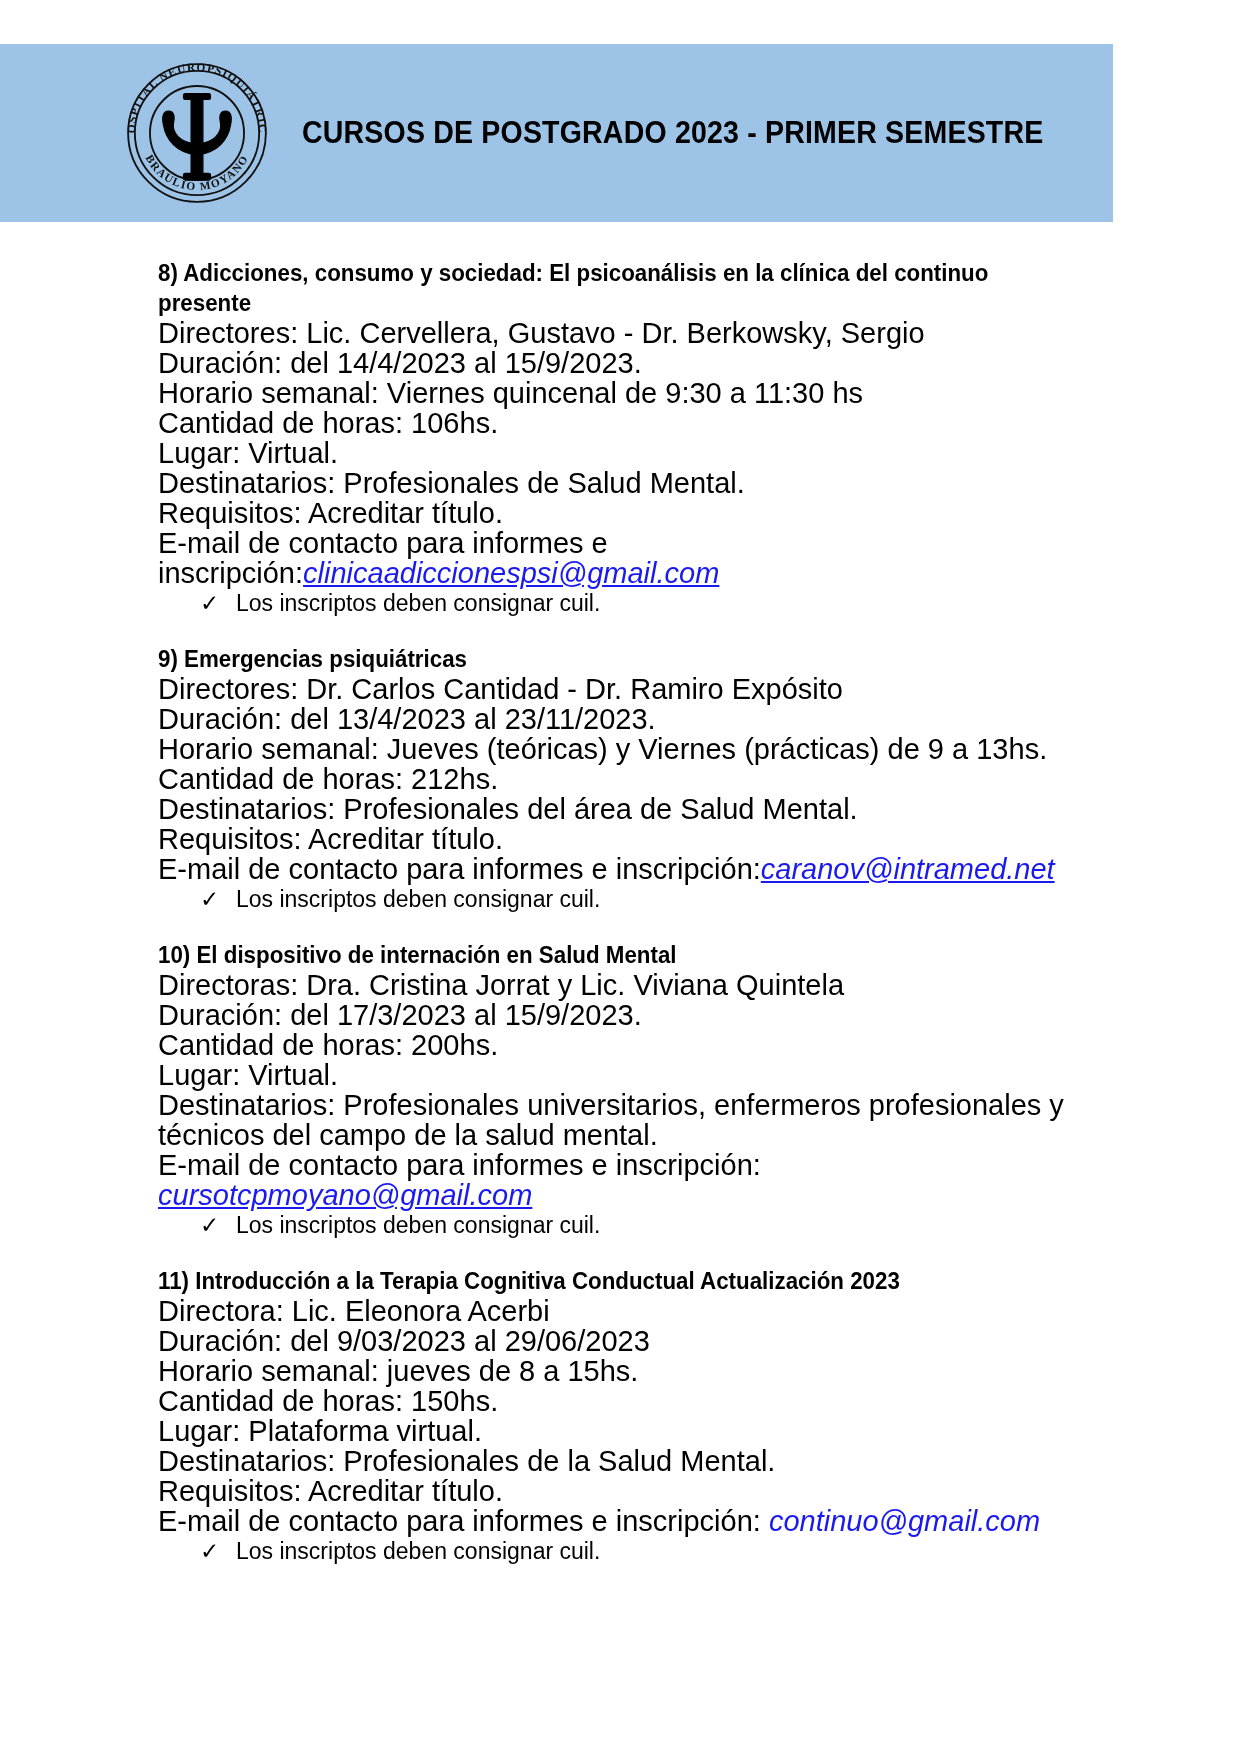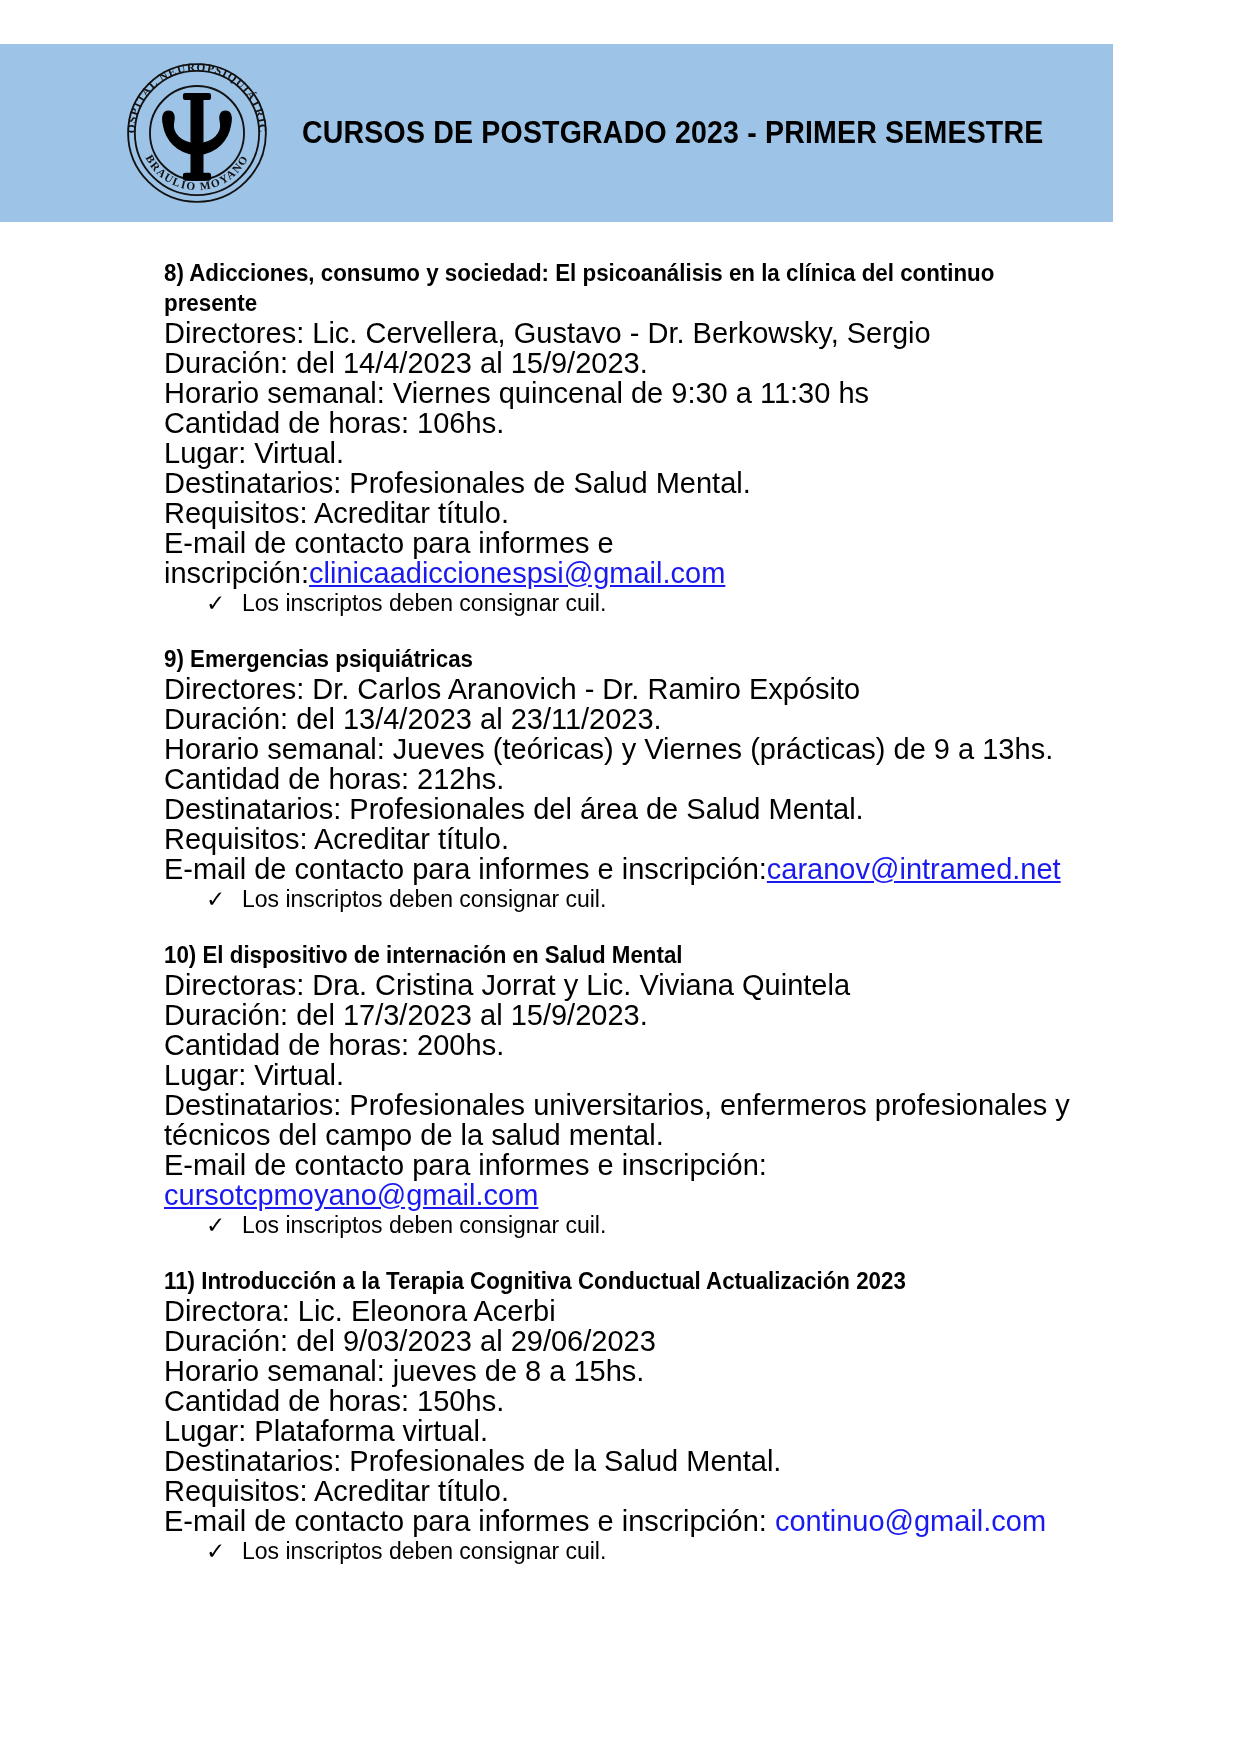--- a/index.html
+++ b/index.html
@@ -45,21 +45,21 @@
     color: #000000;
     margin-left: 20px;
     transform: scaleX(0.92);
     transform-origin: left center;
     white-space: nowrap;
   }
 
   
   .content {
     position: absolute;
-    left: 164px;
+    left: 158px;
     top: 258px;
     width: 960px;
   }
   .course {
     margin-bottom: 26px;
   }
   .course:last-child { margin-bottom: 0; }
 
   .course-title {
     font-family: "Liberation Sans Narrow", "Liberation Sans", sans-serif;
@@ -73,20 +73,21 @@
   }
   .line {
     font-size: 29px;
     line-height: 30px;
     color: #000000;
     white-space: pre-wrap;
   }
   .email-link {
     color: #1a1aee;
     text-decoration: underline;
+    font-style: italic;
   }
   .email-link.no-underline {
     text-decoration: none;
   }
   .bullet-line {
     font-size: 23px;
     line-height: 30px;
     color: #000000;
     padding-left: 42px;
     position: relative;
@@ -148,21 +149,21 @@
       <div class="line">Cantidad de horas: 106hs.</div>
       <div class="line">Lugar: Virtual.</div>
       <div class="line">Destinatarios: Profesionales de Salud Mental.</div>
       <div class="line">Requisitos: Acreditar título.</div>
       <div class="line"><span>E-mail de contacto para informes e inscripción:</span><a class="email-link" href="#">clinicaadiccionespsi@gmail.com</a></div>
       <div class="bullet-line"><span class="check">✓</span><span class="btext">Los inscriptos deben consignar cuil.</span></div>
     </div>
 
     <div class="course">
       <div class="course-title">9) Emergencias psiquiátricas</div>
-      <div class="line">Directores: Dr. Carlos Aranovich - Dr. Ramiro Expósito</div>
+      <div class="line">Directores: Dr. Carlos Cantidad - Dr. Ramiro Expósito</div>
       <div class="line">Duración: del 13/4/2023 al 23/11/2023.</div>
       <div class="line">Horario semanal: Jueves (teóricas) y Viernes (prácticas) de 9 a 13hs.</div>
       <div class="line">Cantidad de horas: 212hs.</div>
       <div class="line">Destinatarios: Profesionales del área de Salud Mental.</div>
       <div class="line">Requisitos: Acreditar título.</div>
       <div class="line"><span>E-mail de contacto para informes e inscripción:</span><a class="email-link" href="#">caranov@intramed.net</a></div>
       <div class="bullet-line"><span class="check">✓</span><span class="btext">Los inscriptos deben consignar cuil.</span></div>
     </div>
 
     <div class="course">

